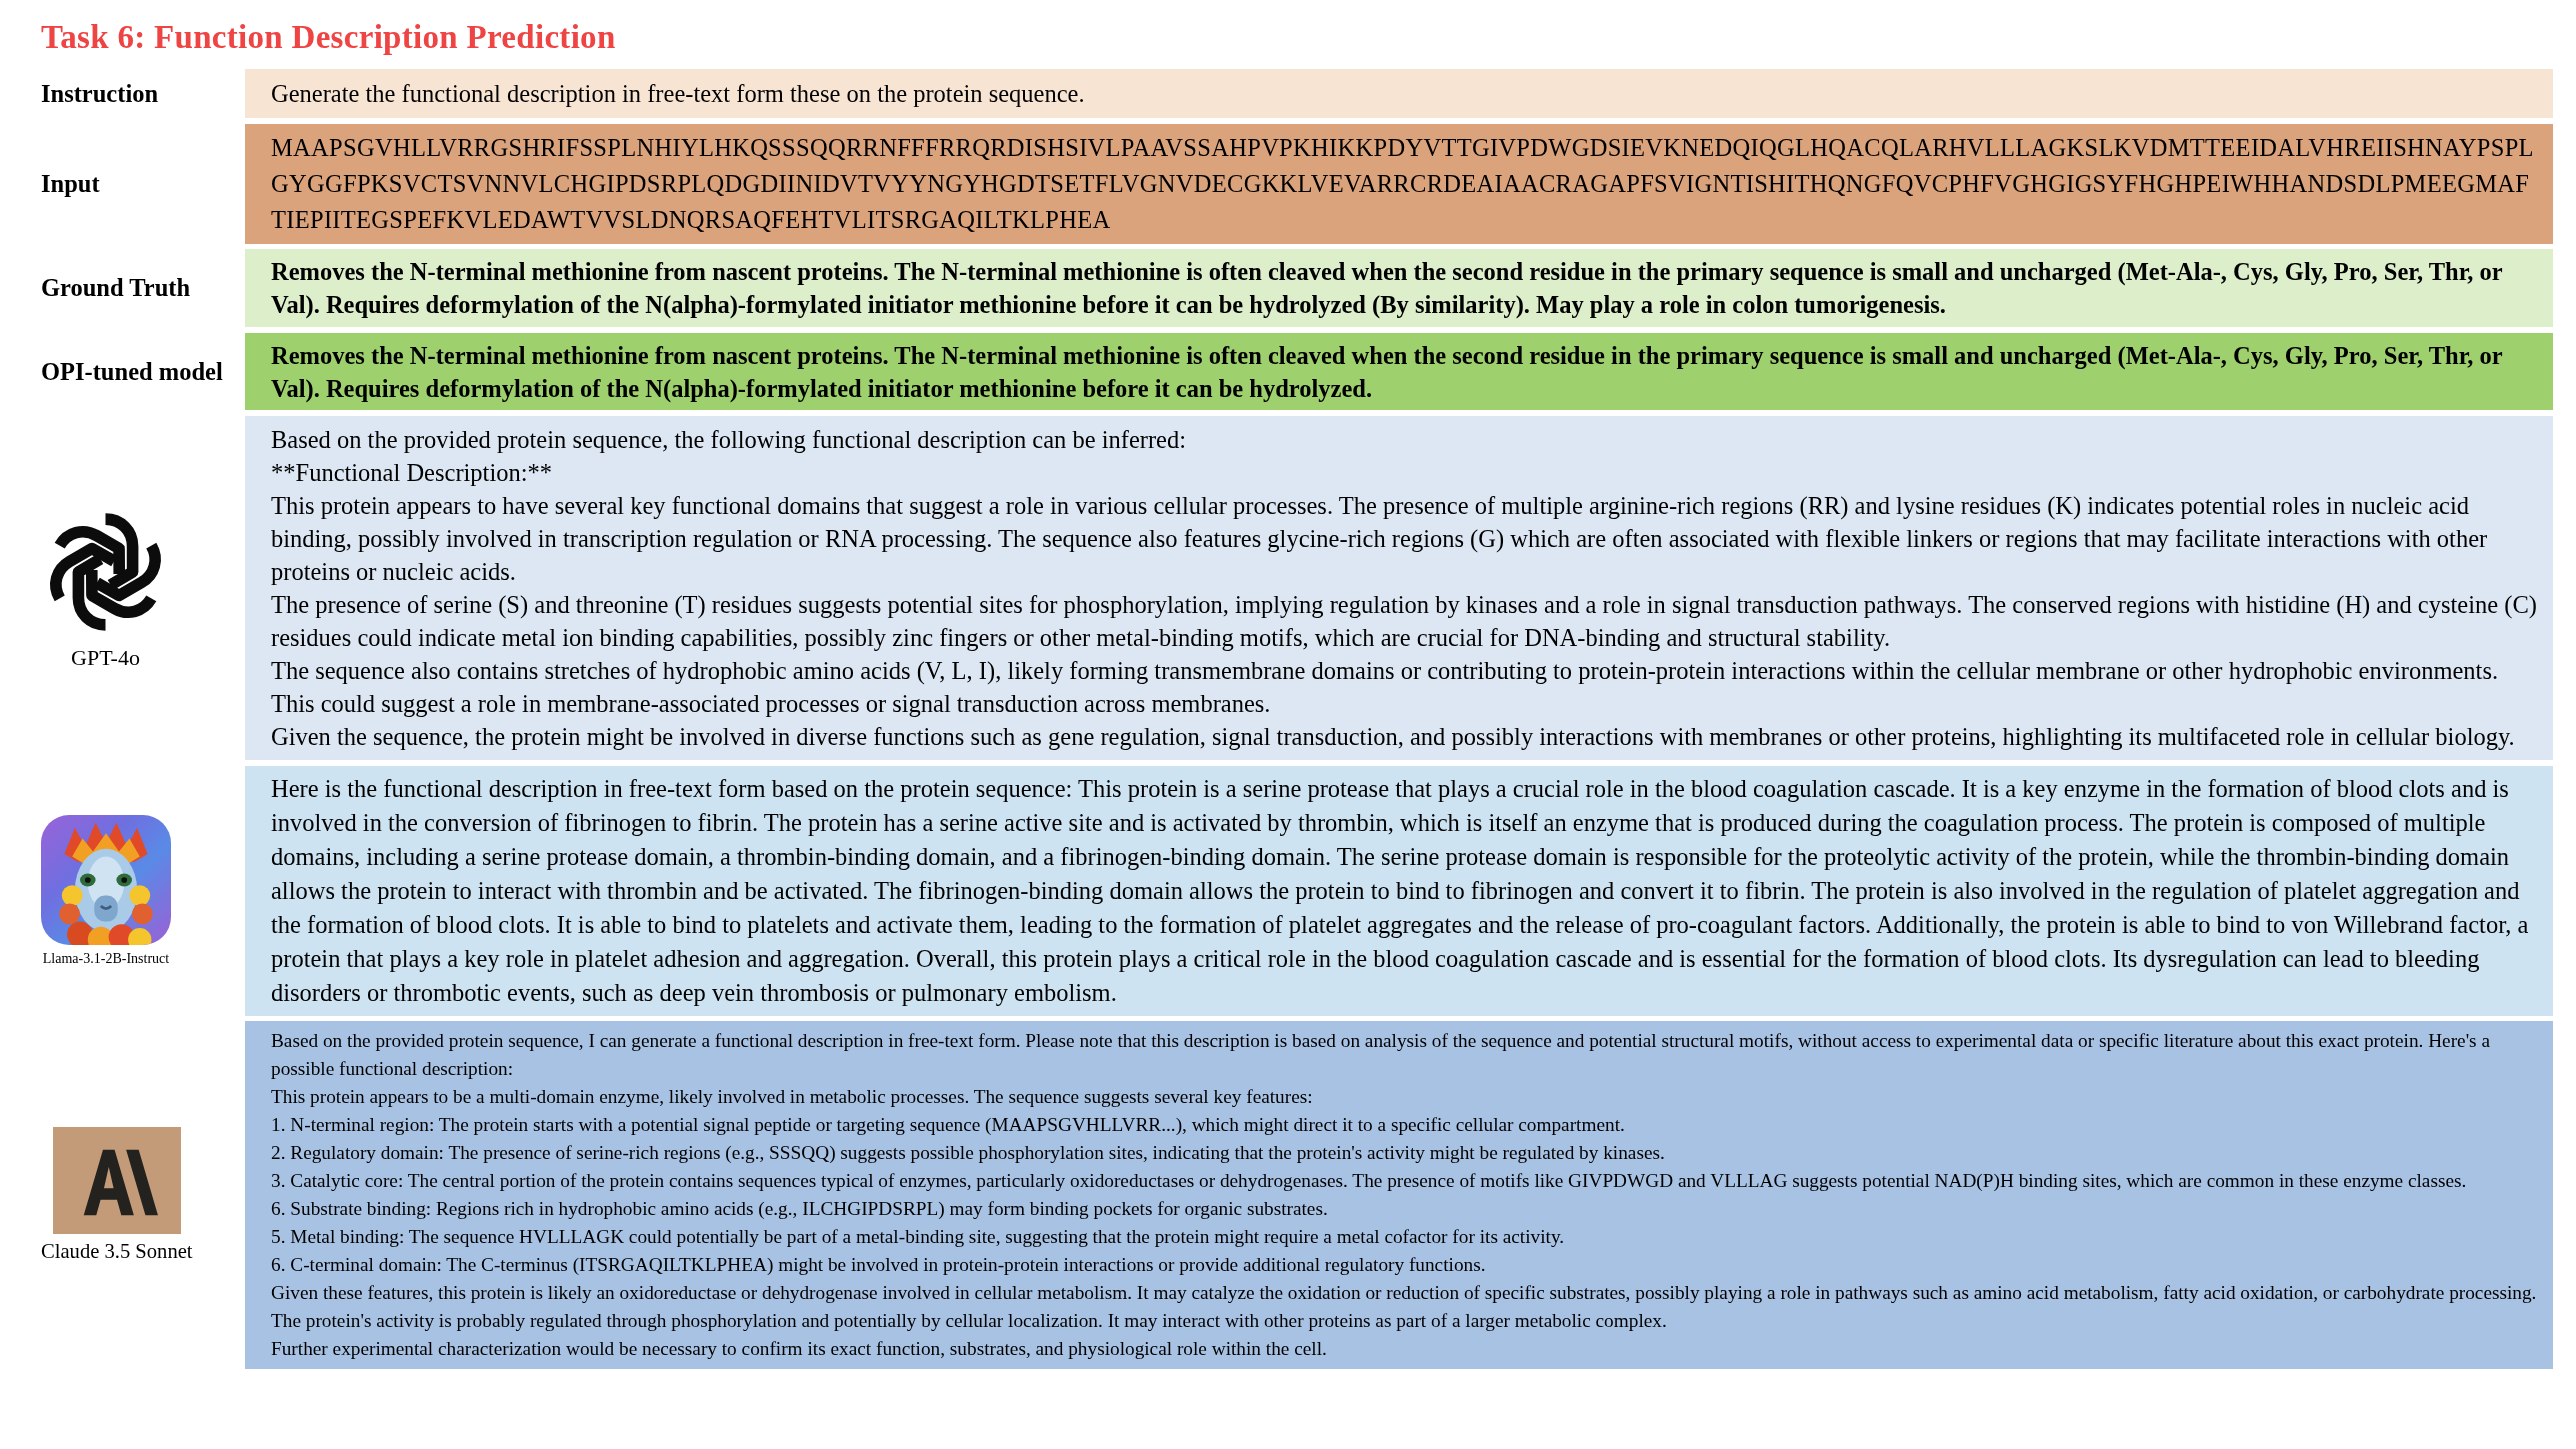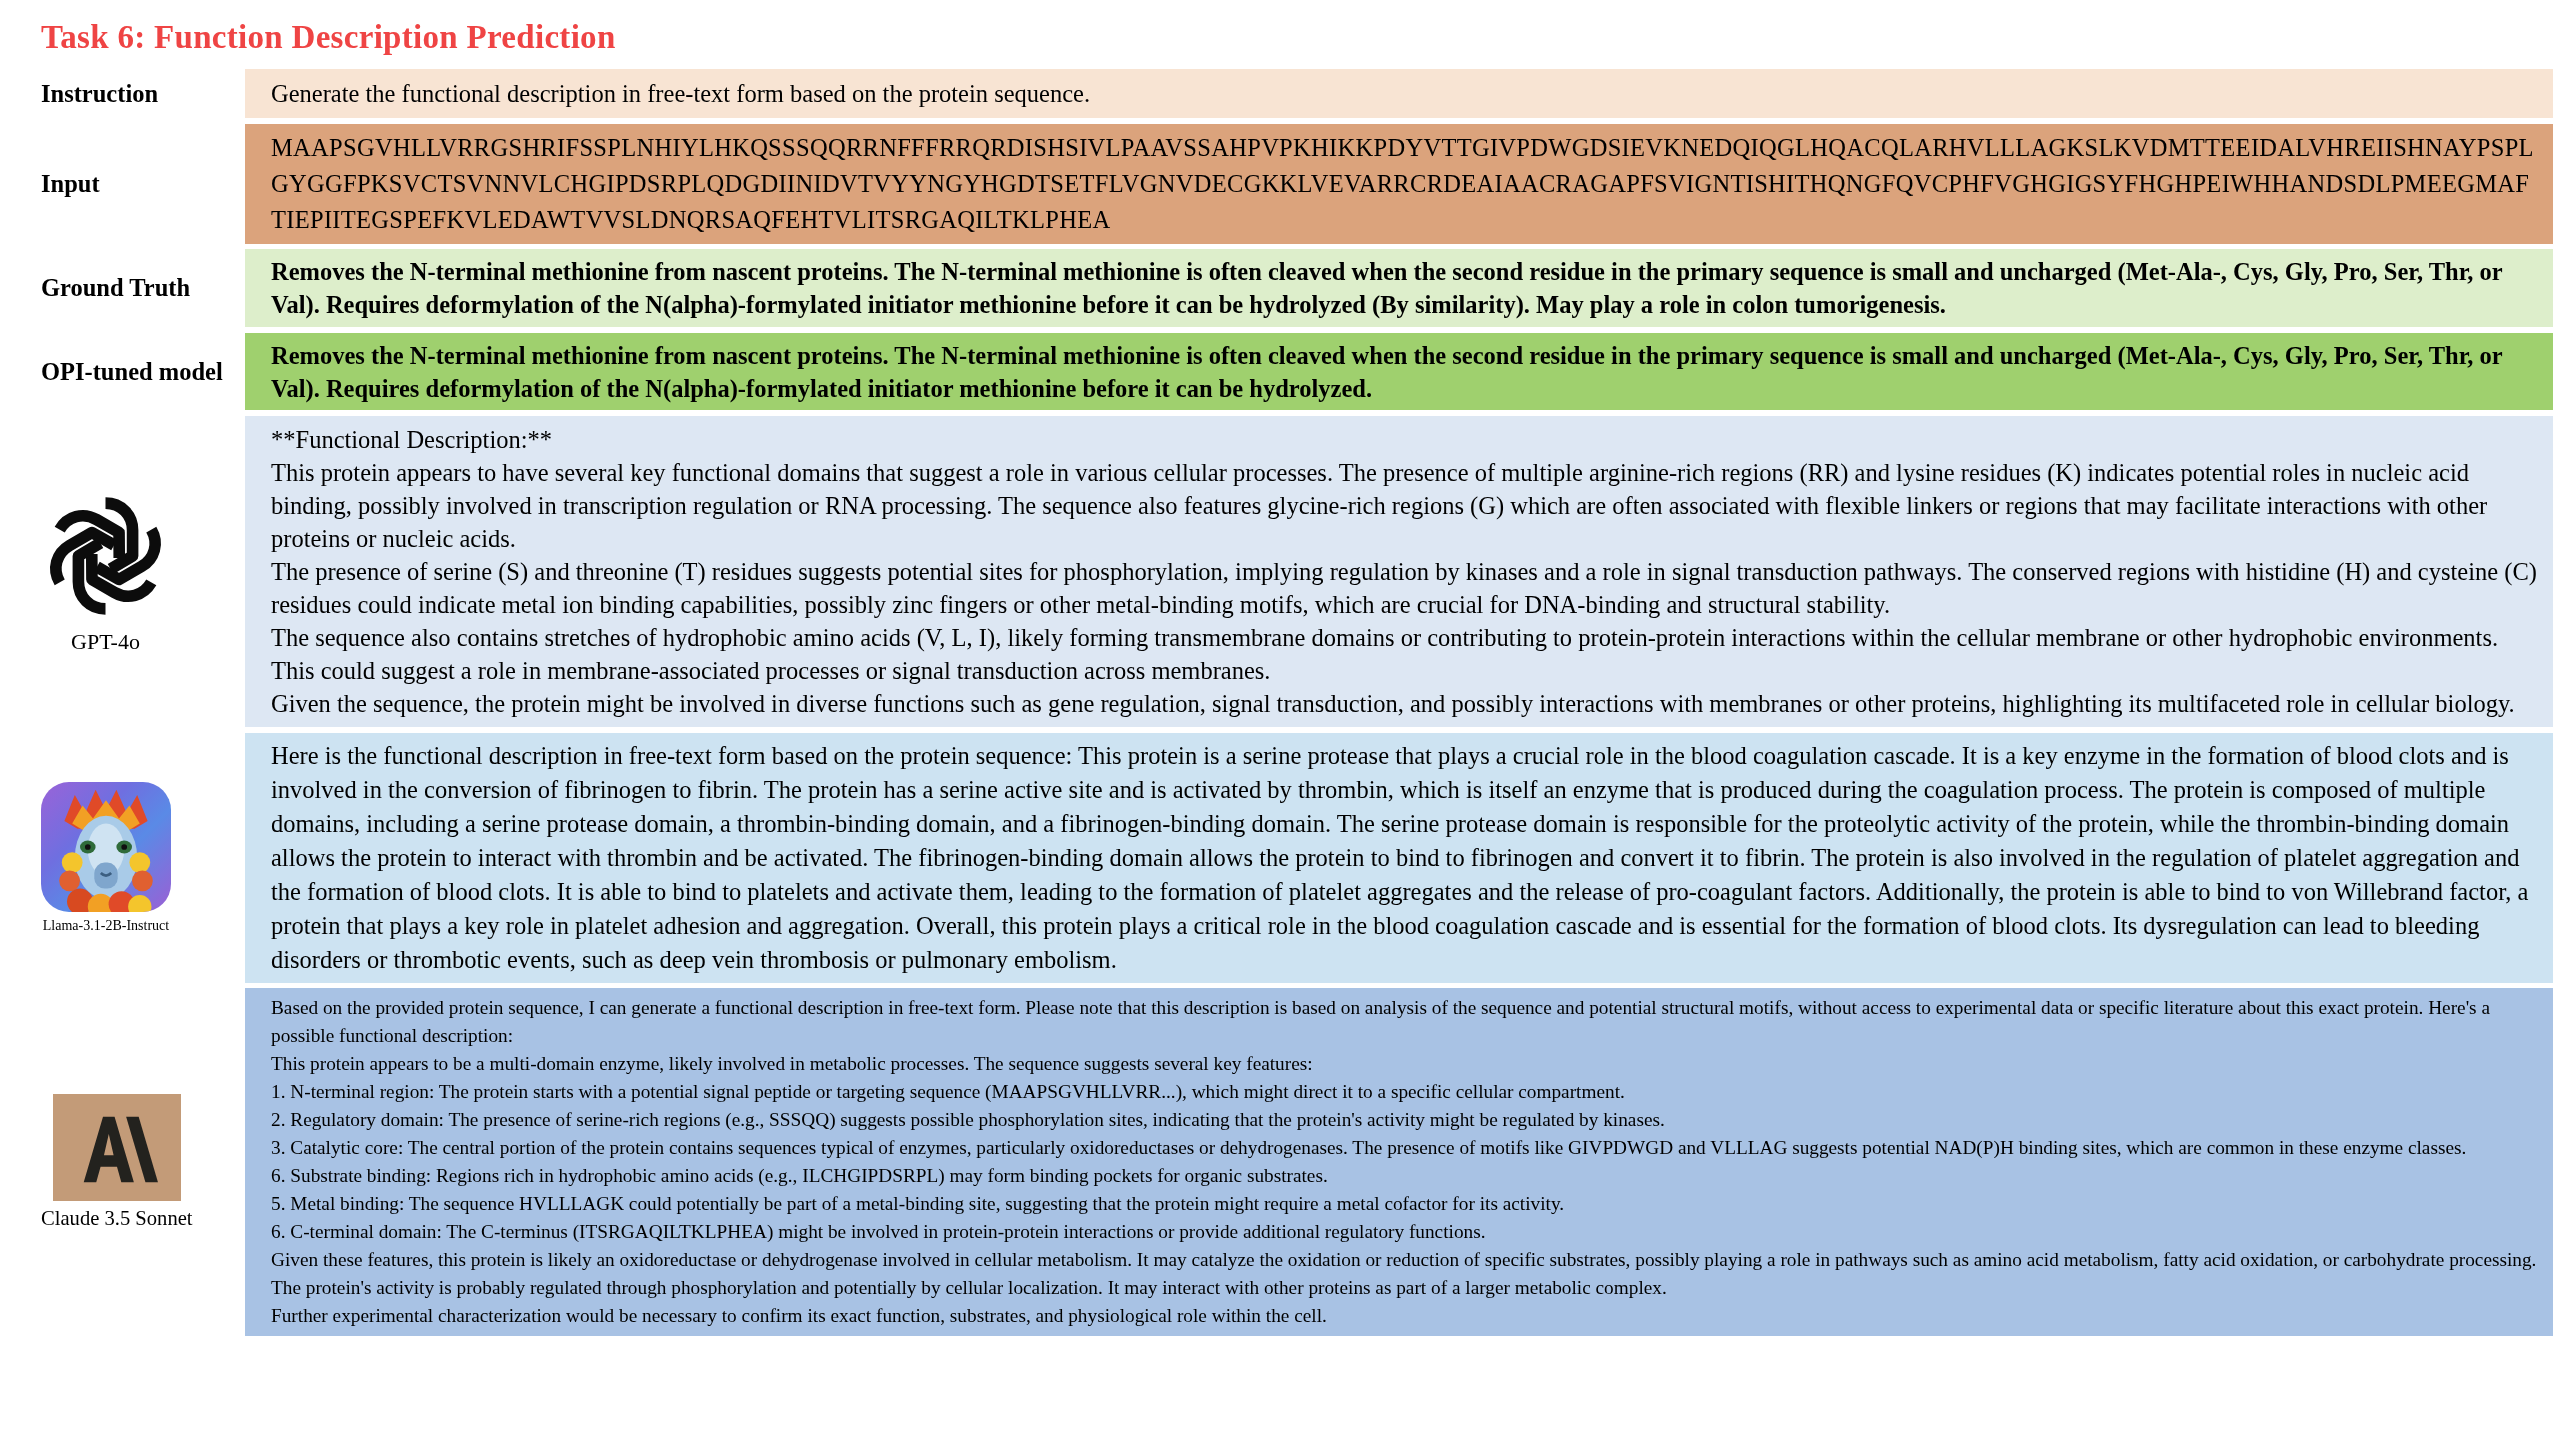--- a/index.html
+++ b/index.html
@@ -98,21 +98,21 @@
 <body>
 
 <h1 class="title">Task 6: Function Description Prediction</h1>
 
 <div class="rows">
 
   <div class="row">
     <div class="label-cell">
       <span class="row-label">Instruction</span>
     </div>
-    <div class="content instruction bg-instruction">Generate the functional description in free-text form based on the protein sequence.</div>
+    <div class="content instruction bg-instruction">Generate the functional description in free-text form these on the protein sequence.</div>
   </div>
 
   <div class="row">
     <div class="label-cell">
       <span class="row-label">Input</span>
     </div>
     <div class="content input bg-input">MAAPSGVHLLVRRGSHRIFSSPLNHIYLHKQSSSQQRRNFFFRRQRDISHSIVLPAAVSSAHPVPKHIKKPDYVTTGIVPDWGDSIEVKNEDQIQGLHQACQLARHVLLLAGKSLKVDMTTEEIDALVHREIISHNAYPSPLGYGGFPKSVCTSVNNVLCHGIPDSRPLQDGDIINIDVTVYYNGYHGDTSETFLVGNVDECGKKLVEVARRCRDEAIAACRAGAPFSVIGNTISHITHQNGFQVCPHFVGHGIGSYFHGHPEIWHHANDSDLPMEEGMAFTIEPIITEGSPEFKVLEDAWTVVSLDNQRSAQFEHTVLITSRGAQILTKLPHEA</div>
   </div>
 
   <div class="row">
@@ -141,20 +141,21 @@
               <path d="M50 9 C62 9 71 18 71 30 L71 50 L54 60" transform="rotate(180 50 50)"></path>
               <path d="M50 9 C62 9 71 18 71 30 L71 50 L54 60" transform="rotate(240 50 50)"></path>
               <path d="M50 9 C62 9 71 18 71 30 L71 50 L54 60" transform="rotate(300 50 50)"></path>
             </g>
           </svg>
         </span>
         <span class="model-label gpt">GPT-4o</span>
       </div>
     </div>
     <div class="content gpt bg-gpt">
+      <p class="para">Based on the provided protein sequence, the following functional description can be inferred:</p>
       <p class="para">**Functional Description:**</p>
       <p class="para">This protein appears to have several key functional domains that suggest a role in various cellular processes. The presence of multiple arginine-rich regions (RR) and lysine residues (K) indicates potential roles in nucleic acid binding, possibly involved in transcription regulation or RNA processing. The sequence also features glycine-rich regions (G) which are often associated with flexible linkers or regions that may facilitate interactions with other proteins or nucleic acids.</p>
       <p class="para">The presence of serine (S) and threonine (T) residues suggests potential sites for phosphorylation, implying regulation by kinases and a role in signal transduction pathways. The conserved regions with histidine (H) and cysteine (C) residues could indicate metal ion binding capabilities, possibly zinc fingers or other metal-binding motifs, which are crucial for DNA-binding and structural stability.</p>
       <p class="para">The sequence also contains stretches of hydrophobic amino acids (V, L, I), likely forming transmembrane domains or contributing to protein-protein interactions within the cellular membrane or other hydrophobic environments. This could suggest a role in membrane-associated processes or signal transduction across membranes.</p>
       <p class="para">Given the sequence, the protein might be involved in diverse functions such as gene regulation, signal transduction, and possibly interactions with membranes or other proteins, highlighting its multifaceted role in cellular biology.</p>
     </div>
   </div>
 
   <div class="row">
     <div class="label-cell model">

